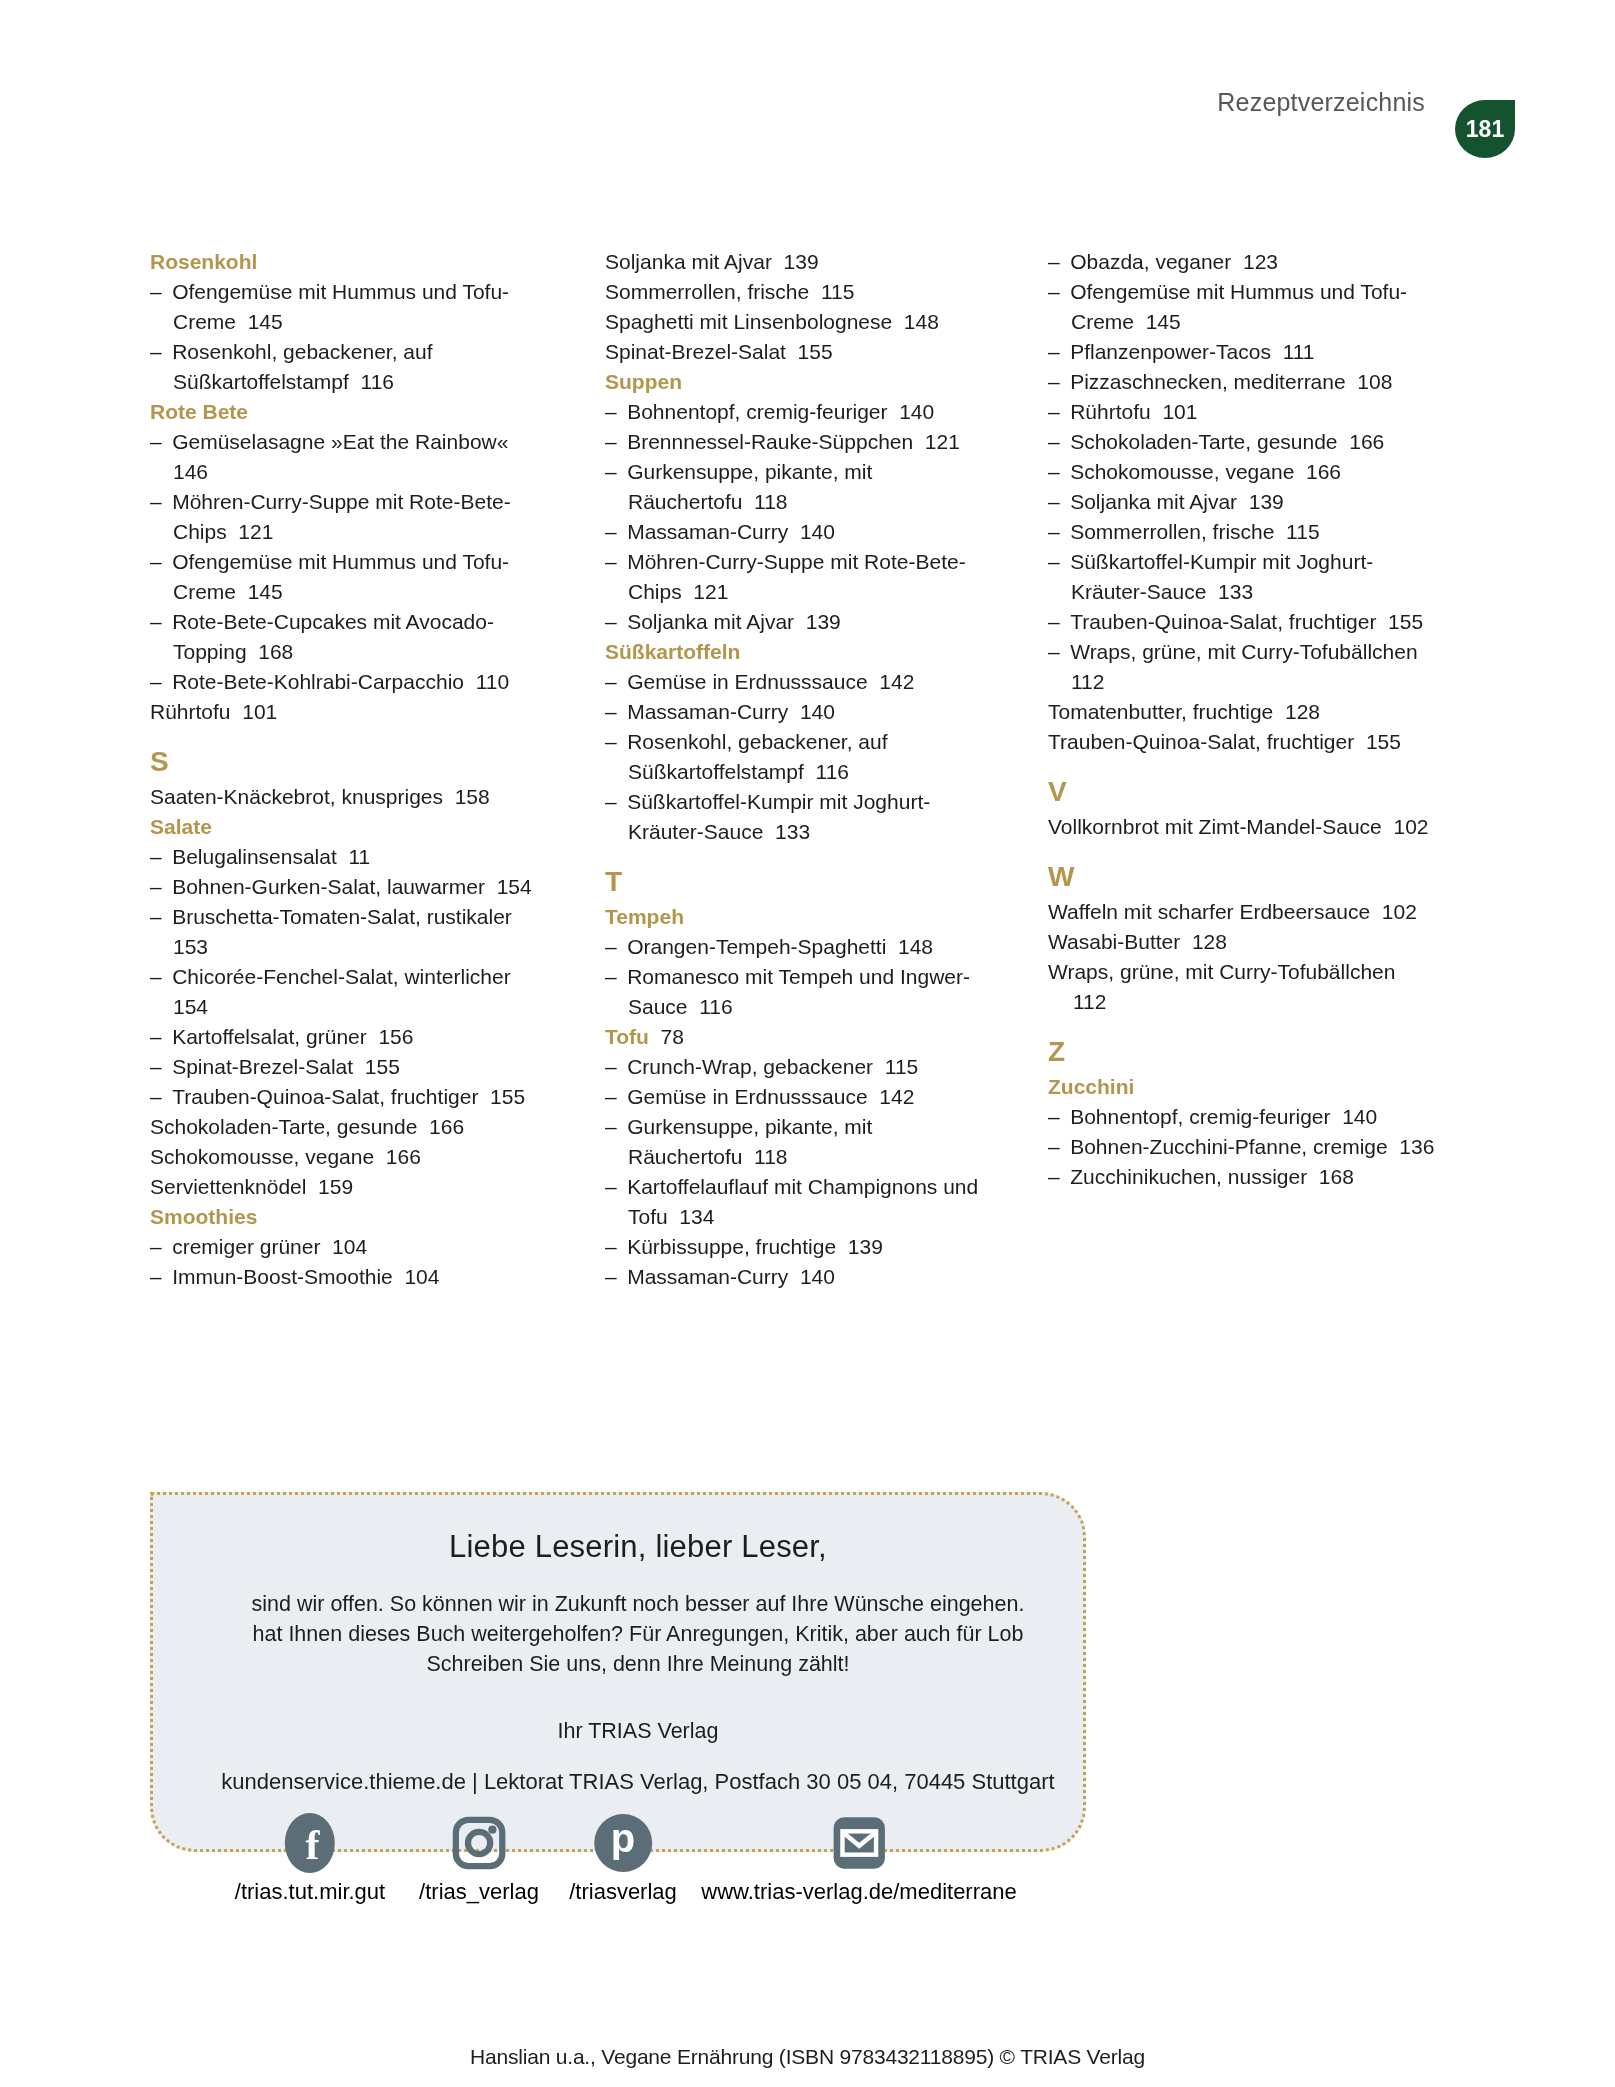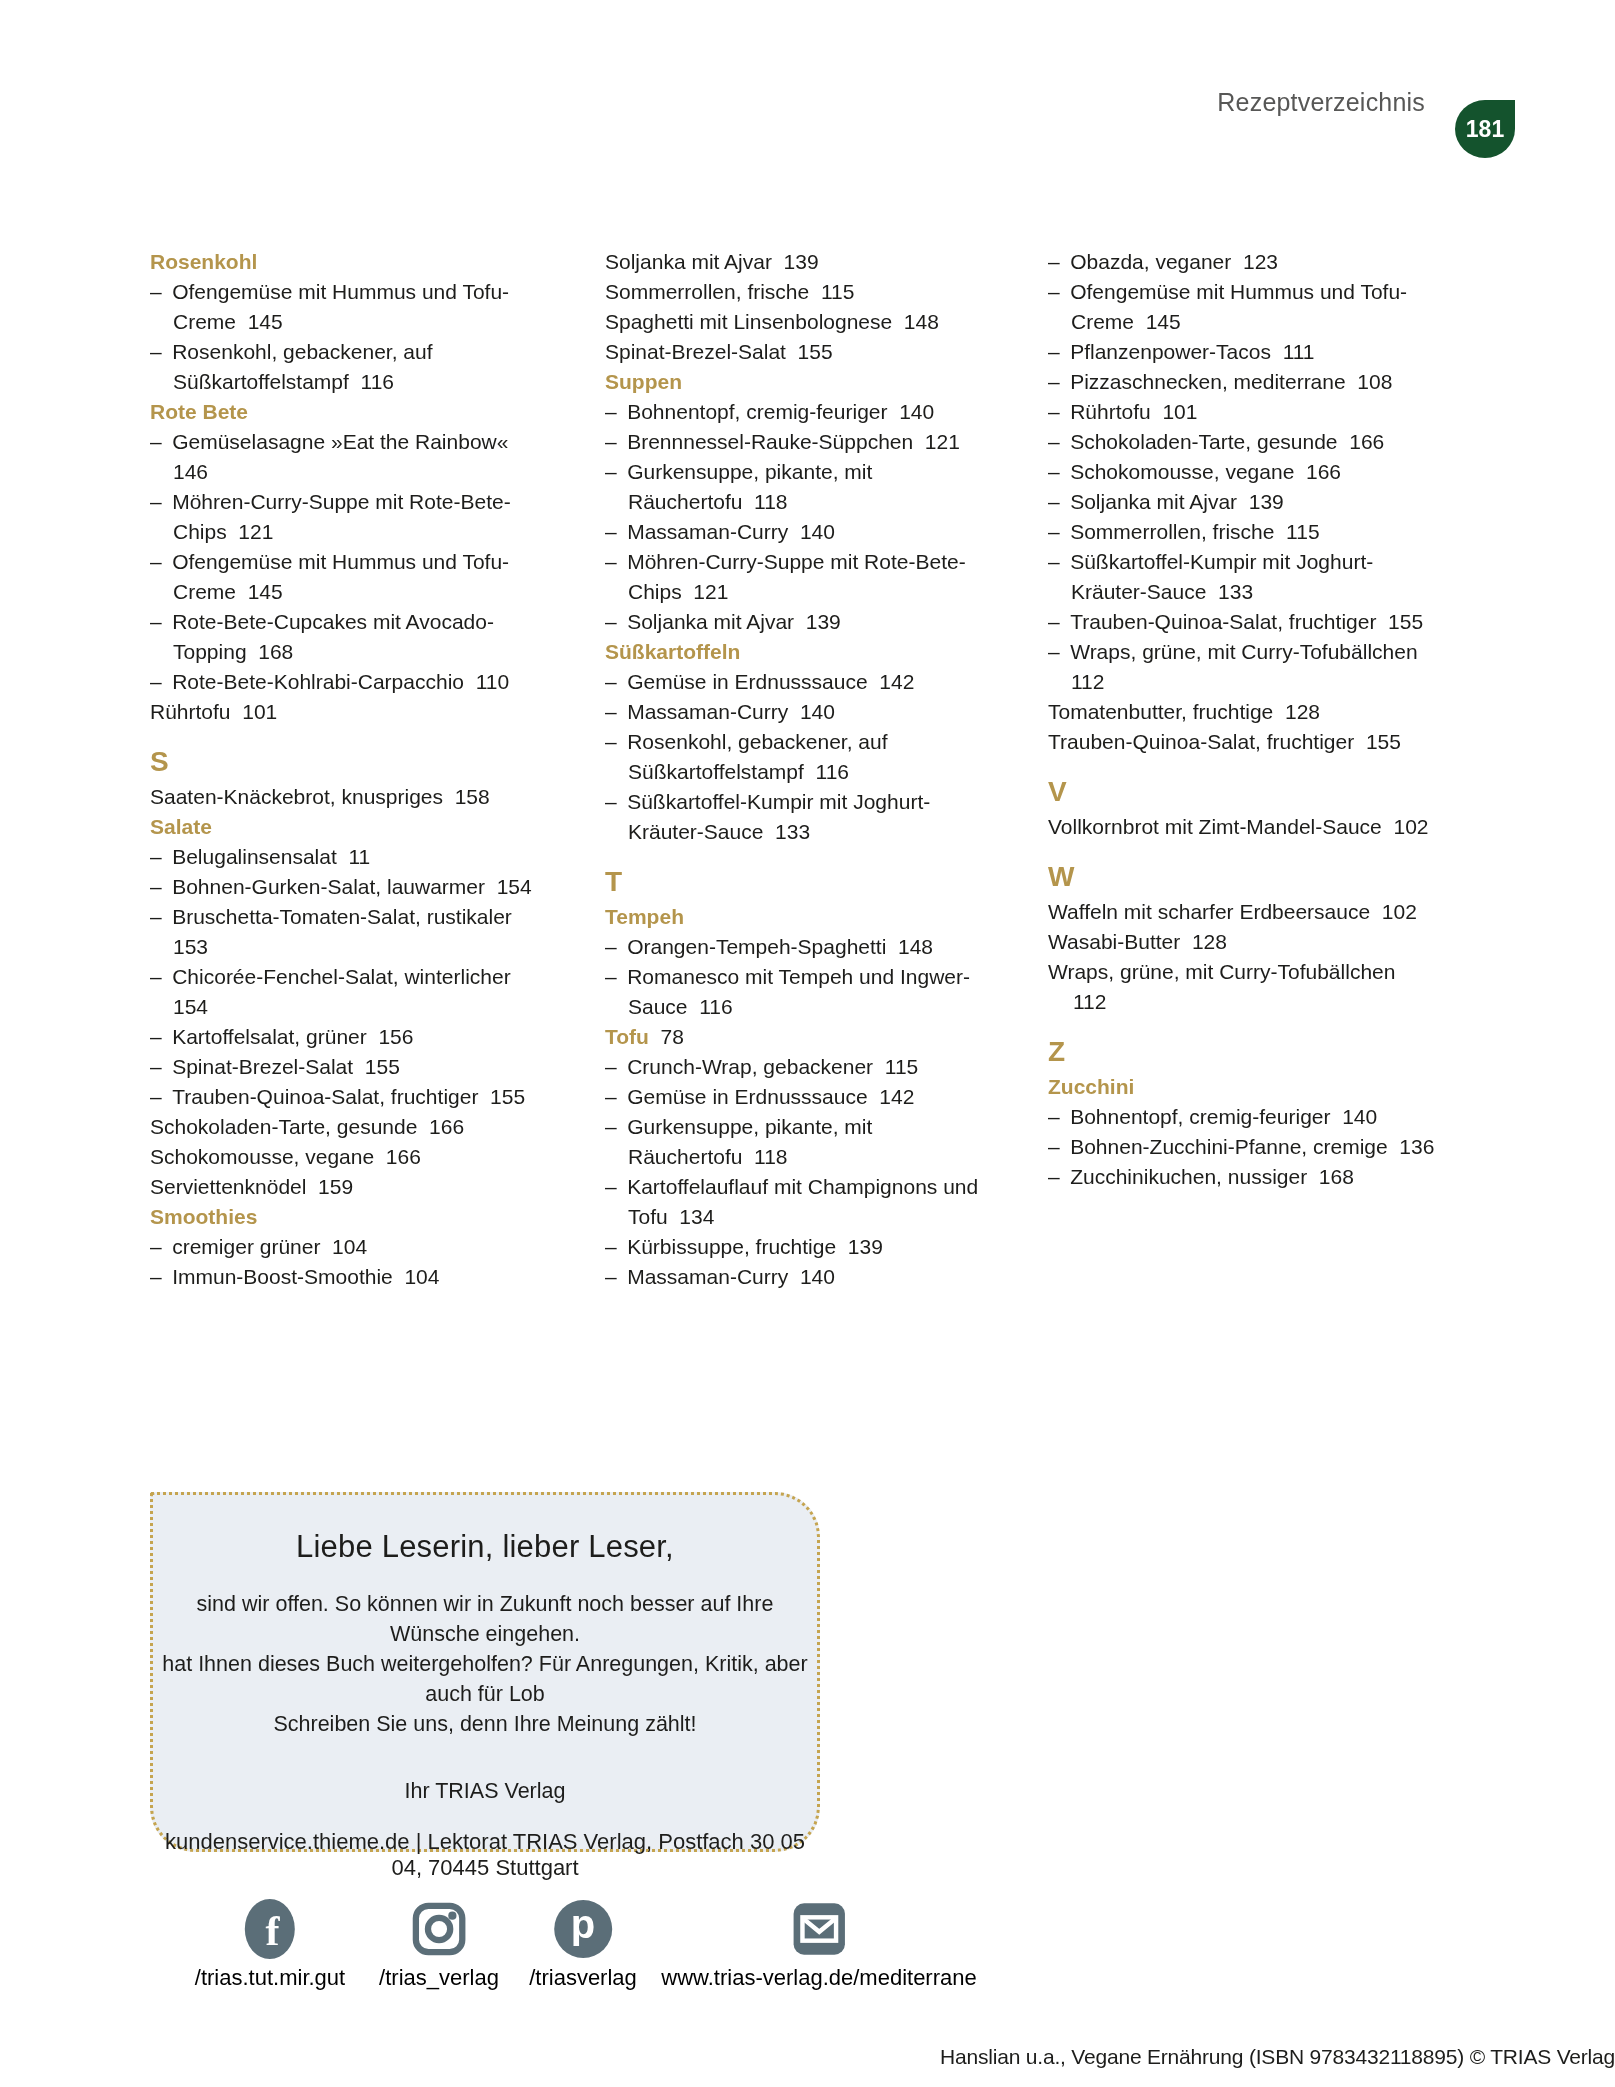--- a/index.html
+++ b/index.html
@@ -25,45 +25,46 @@
   .col-2{left:605px;}
   .col-3{left:1048px;}
   .entry{white-space:pre-wrap;}
   .entry.dash{padding-left:23px;text-indent:-23px;}
   .entry.plain{padding-left:25px;text-indent:-25px;}
   .subhead{color:#b4954c;font-weight:bold;white-space:pre-wrap;}
   .subhead .pg{color:#1d1d1b;font-weight:normal;}
   .sec{color:#b4954c;font-weight:bold;font-size:28px;line-height:40px;margin-top:15px;}
   
   .letter-box{
-    position:absolute;left:150px;top:1492px;width:670px;height:360px;
+    position:absolute;left:150px;top:1492px;width:936px;height:360px;
     box-sizing:border-box;background:#eaeef3;
     border:3px dotted #c5a44f;border-radius:0 45px 45px 45px;
     text-align:center;
+    padding-left:40px;
   }
   .lb-heading{font-size:31px;margin-top:34px;letter-spacing:.2px;color:#1d1d1b;}
   .lb-body{margin-top:24px;font-size:21.5px;line-height:30px;color:#1d1d1b;}
   .lb-signature{margin-top:40px;font-size:21.5px;}
   .lb-contact{margin-top:25px;font-size:22px;}
   .socials{position:relative;height:100px;margin-top:16px;}
   .social{position:absolute;top:0;transform:translateX(-50%);text-align:center;}
   .social .ic-wrap{height:64px;display:flex;align-items:center;justify-content:center;}
   .social-label{font-size:22px;color:#000000;margin-top:4px;white-space:nowrap;}
   .ic{display:block;}
   .fb{width:50px;height:60px;border-radius:50%;background:#5b6e78;position:relative;}
   .fb-f{position:absolute;left:55%;top:54%;transform:translate(-50%,-50%);
     color:#fff;font-size:42px;font-weight:bold;font-family:"Liberation Serif",serif;}
   .pin{width:58px;height:58px;border-radius:50%;background:#5b6e78;position:relative;}
   .pin-p{position:absolute;left:50%;top:42%;transform:translate(-50%,-50%);
     color:#fff;font-size:40px;font-weight:bold;}
   svg.ig{width:58px;height:58px;}
   svg.mail{width:56px;height:56px;}
   
   .footer{
-    position:absolute;top:2045px;left:0;width:100%;text-align:right;
+    position:absolute;top:2045px;left:0;width:100%;text-align:center;
     font-size:21px;color:#1d1d1b;letter-spacing:-.2px;
   }
 </style>
 </head>
 <body>
 
 <div class="hdr-title">Rezeptverzeichnis</div>
 <div class="page-badge">
   <span>181</span>
 </div>

